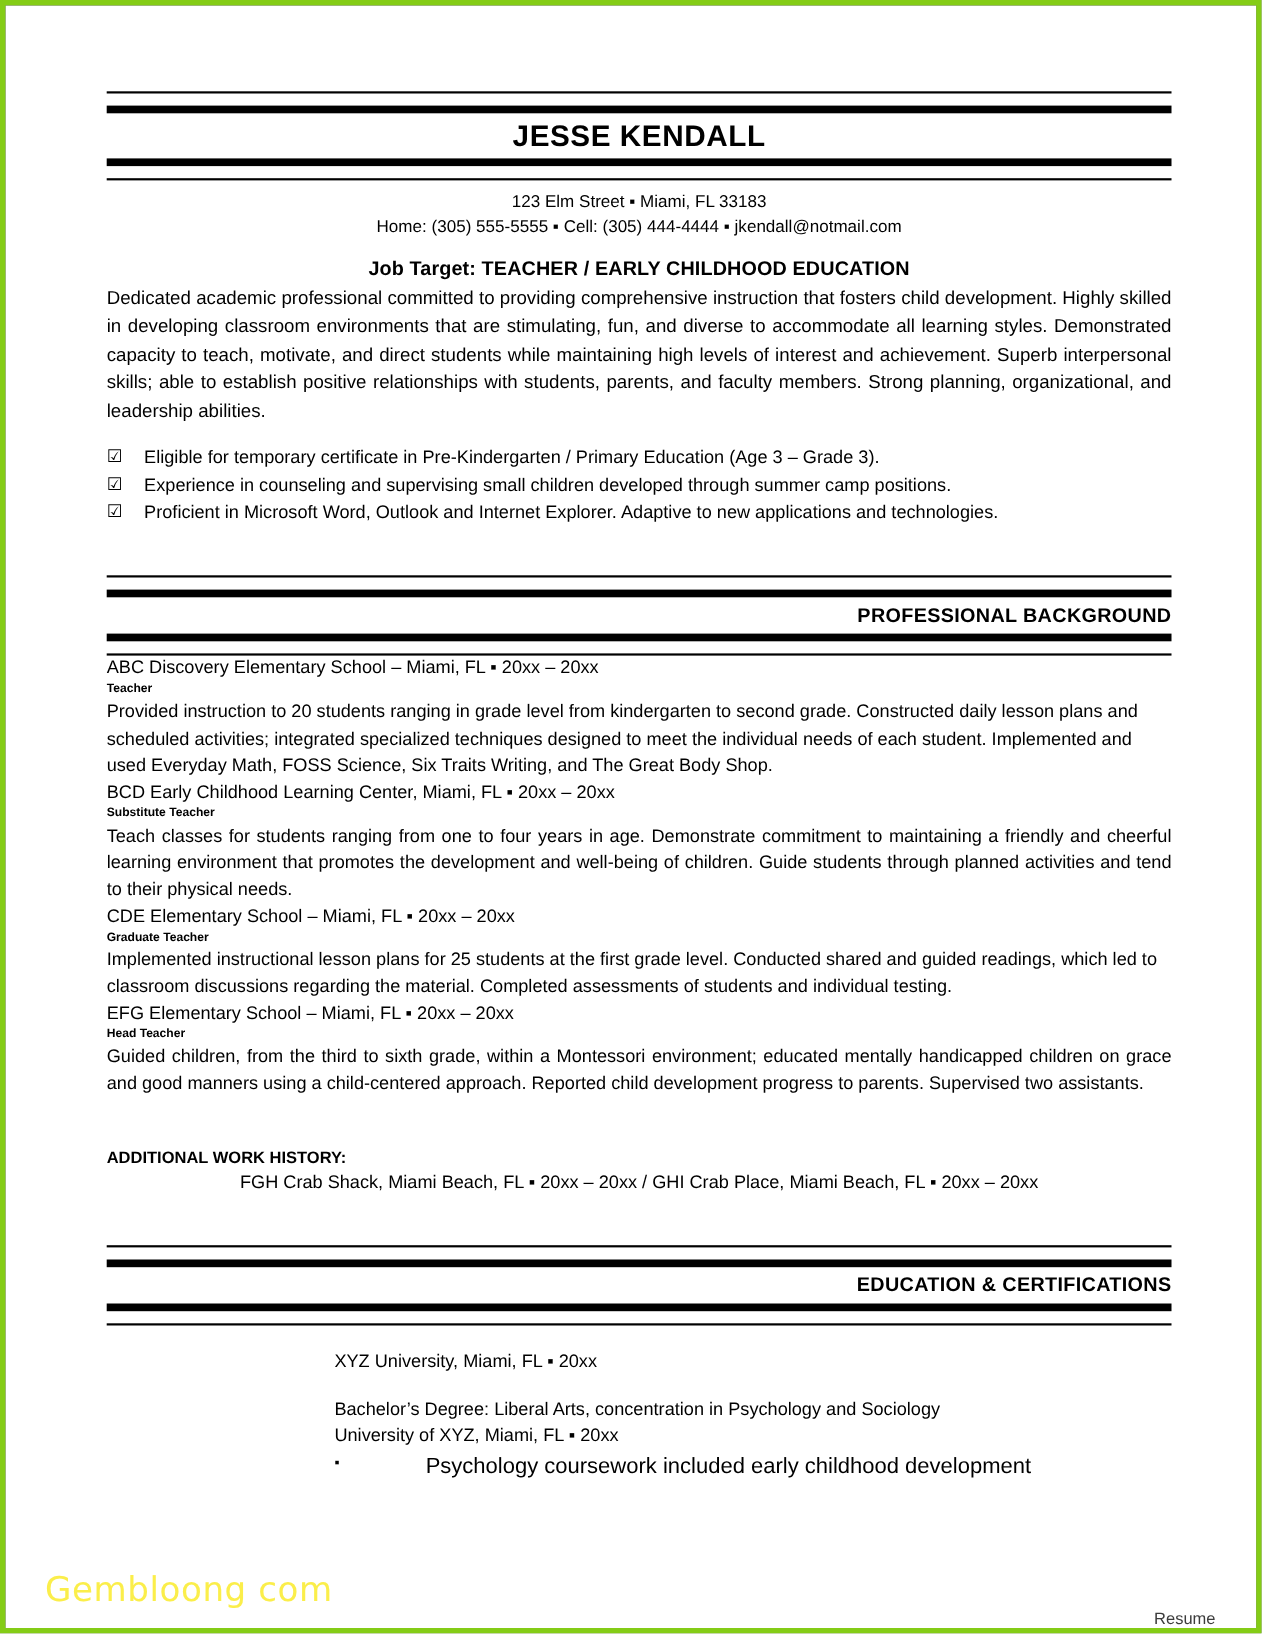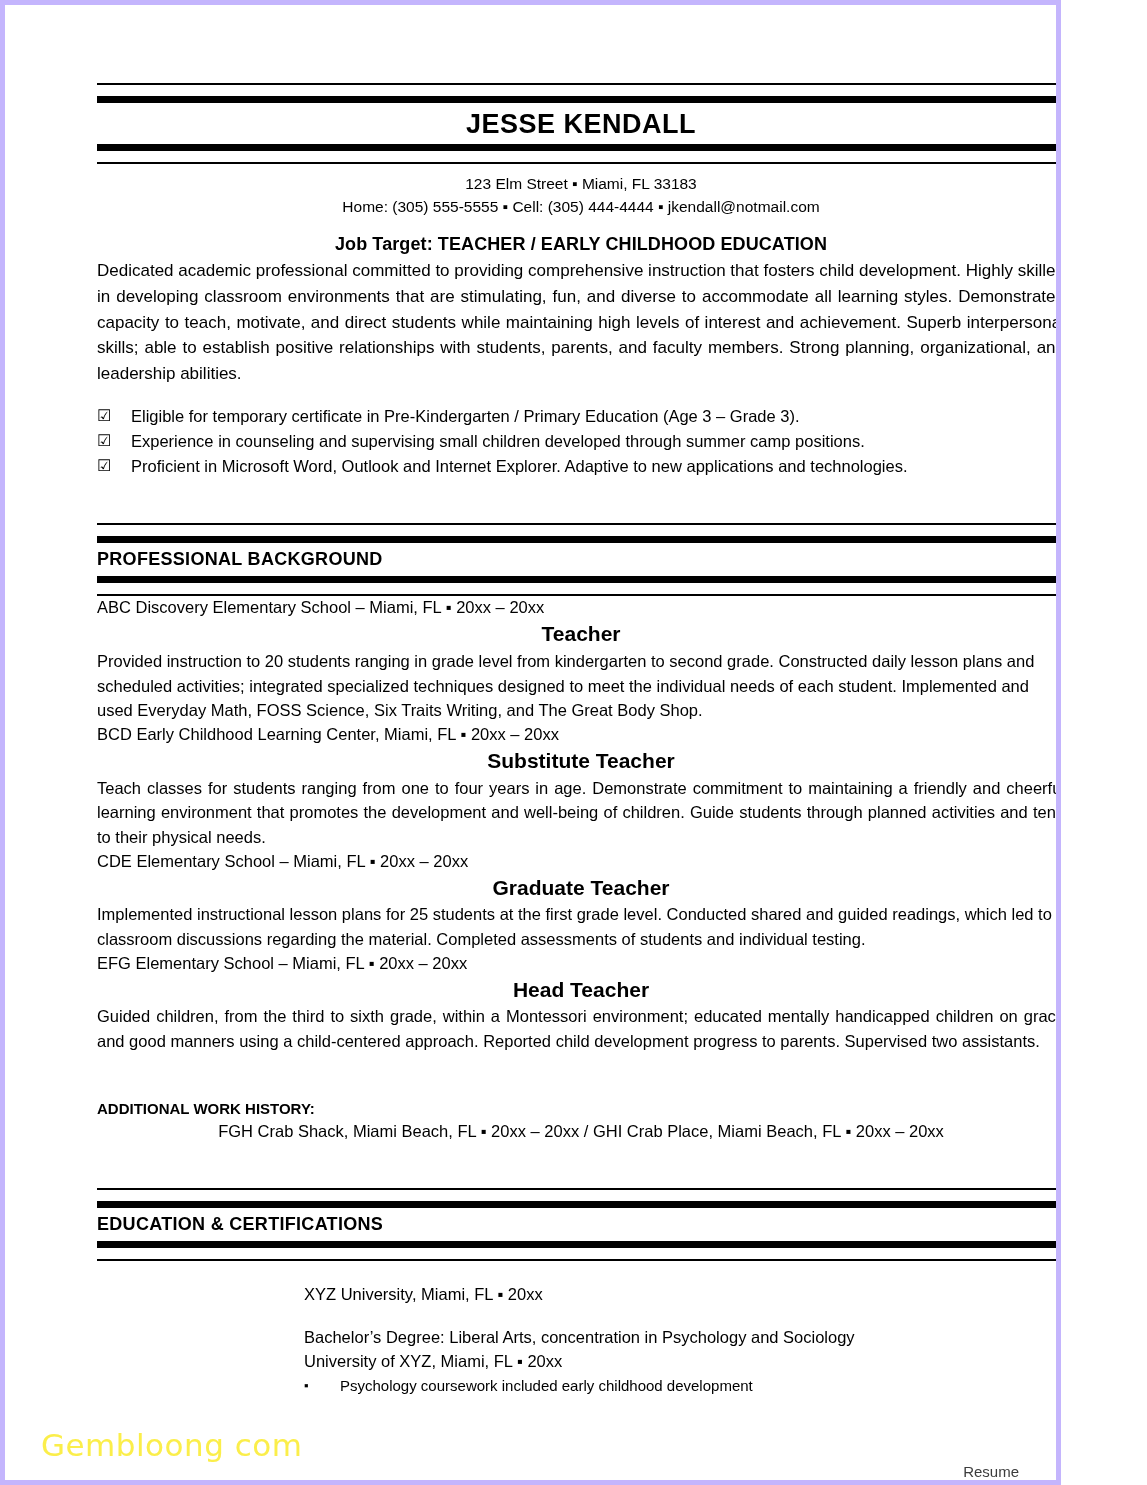--- a/index.html
+++ b/index.html
@@ -5,25 +5,25 @@
   html, body {
     margin: 0;
     padding: 0;
     background: #ffffff;
   }
   body {
     font-family: "Liberation Sans", sans-serif;
   }
   .page {
     position: relative;
-    width: 1061px;
+    width: 1147px;
     height: 1485px;
     background: #737373;
     box-sizing: border-box;
-    border: 5px solid #c4b5fd;
+    border: 5px solid #84cc16;
     overflow: hidden;
   }
   .sheet {
     position: absolute;
     left: 0;
     top: 0;
     right: 0;
     bottom: 0;
     background: #ffffff;
   }
@@ -104,42 +104,41 @@
     font-size: 16px;
     line-height: 1.52;
   }
   .check-text { flex: 1 1 auto; }
 
   
   .section {
     margin-top: 44px;
   }
   .section-title {
-    text-align: left;
+    text-align: right;
     font-size: 18px;
     font-weight: bold;
     color: #000;
     letter-spacing: 0.3px;
     padding: 6px 0 6px 0;
   }
 
   
   .exp-block { }
   .exp-block:first-of-type { margin-top: 23px; }
   .exp-company {
     font-size: 16.5px;
     color: #000;
     line-height: 1.4;
   }
   .exp-role {
-    font-size: 21px;
+    font-size: 11px;
     font-weight: bold;
     color: #000;
     line-height: 1.4;
-    text-align: center;
   }
   .exp-desc {
     font-size: 16.5px;
     color: #000;
     line-height: 1.5;
   }
   .exp-desc.justify { text-align: justify; }
 
   
   .awh { margin-top: 44px; }
@@ -174,22 +173,23 @@
     margin-top: 1px;
   }
   .edu-bullet {
     width: 36px;
     flex: 0 0 36px;
     font-size: 13px;
     line-height: 1.7;
   }
   .edu-bullet-text {
     flex: 1 1 auto;
-    font-size: 15px;
+    font-size: 20px;
     line-height: 1.45;
+    margin-left: 47px;
   }
 
   
   .watermark {
     position: absolute;
     left: 36px;
     top: 1422px;
     font-size: 31px;
     font-family: "DejaVu Sans", sans-serif;
     color: #fbee4a;

